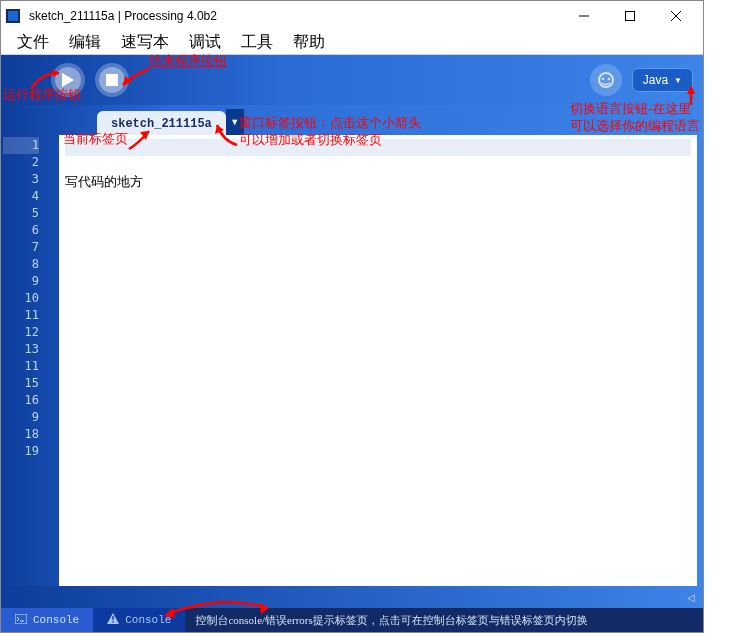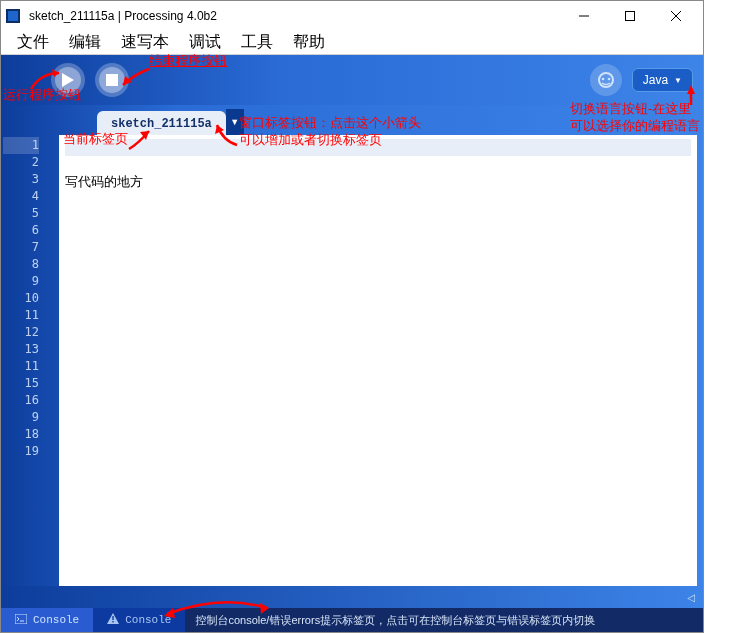--- a/index.html
+++ b/index.html
@@ -41,21 +41,21 @@
   .splitter { height: 22px; background: linear-gradient(to right, #0d3d9c, #3d84e8); display:flex; align-items:center; justify-content:flex-end; padding-right: 8px; color: #cfe0f8; cursor: row-resize; }
 
   
   .console { height: 72px; background: #000; color: #fff; font-size: 18px; padding: 8px 12px; font-family: "SimSun","Microsoft YaHei"; }
 
   
   .bottom-tabs { height: 24px; background: #122a66; display: flex; align-items: stretch; font-size: 11px; }
   .bt { display: flex; align-items: center; gap: 6px; padding: 0 14px; font-family: "Courier New", monospace; cursor: pointer; }
   .bt.console-tab { background: #2a5bd1; color: #cde3ff; }
   .bt.errors-tab { background: #0d3aa0; color: #a8c5f0; }
-  .bt-rest { flex: 1; background: #122a66; color: #d8e5f7; display:flex; align-items:center; padding: 0 10px; font-size: 11px; font-family: Liberation Sans, sans-serif; }
+  .bt-rest { flex: 1; background: #122a66; color: #d8e5f7; display:flex; align-items:center; padding: 0 10px; font-size: 11px; font-family: Liberation Serif, serif; }
 
   
   .anno { position: absolute; color: #f00; font-size: 13px; pointer-events: none; z-index: 50; font-family: "SimSun","Microsoft YaHei"; line-height: 1.3; }
   .arrow-path { stroke: #f00; stroke-width: 2.5; fill: none; }
   .arrow-head { fill: #f00; }
 </style>
 </head>
 <body>
 
 <div class="window">

